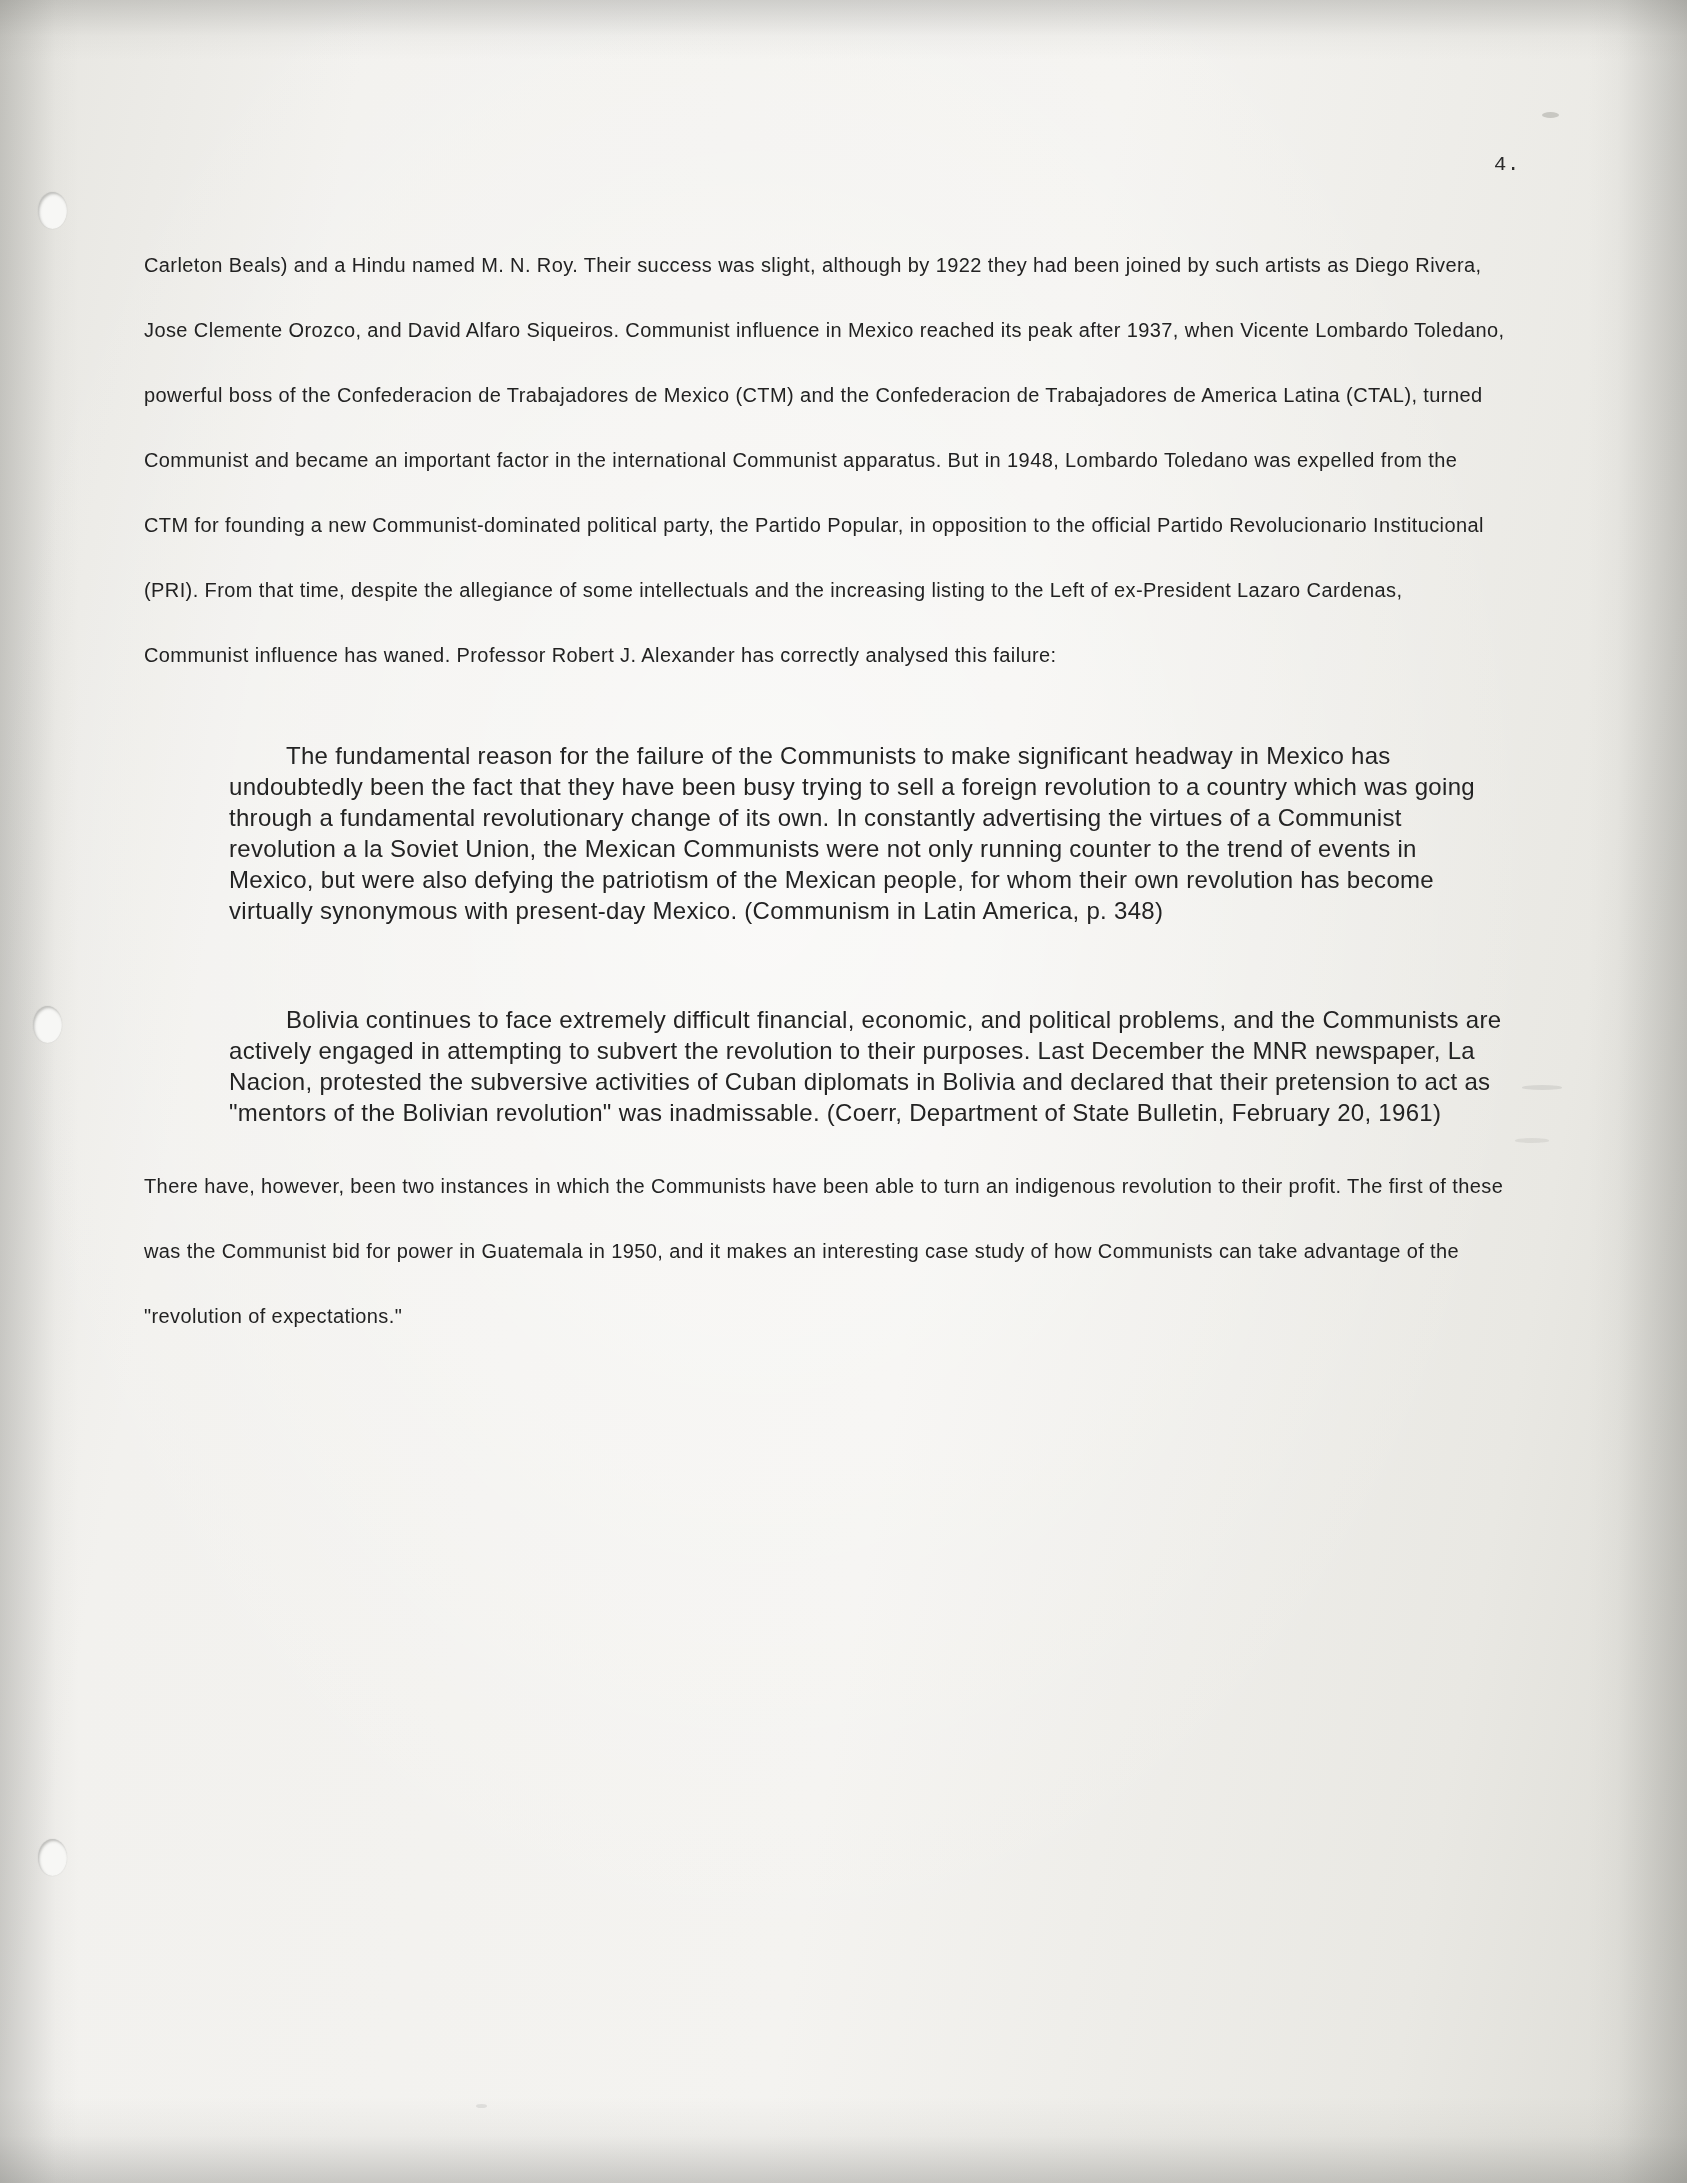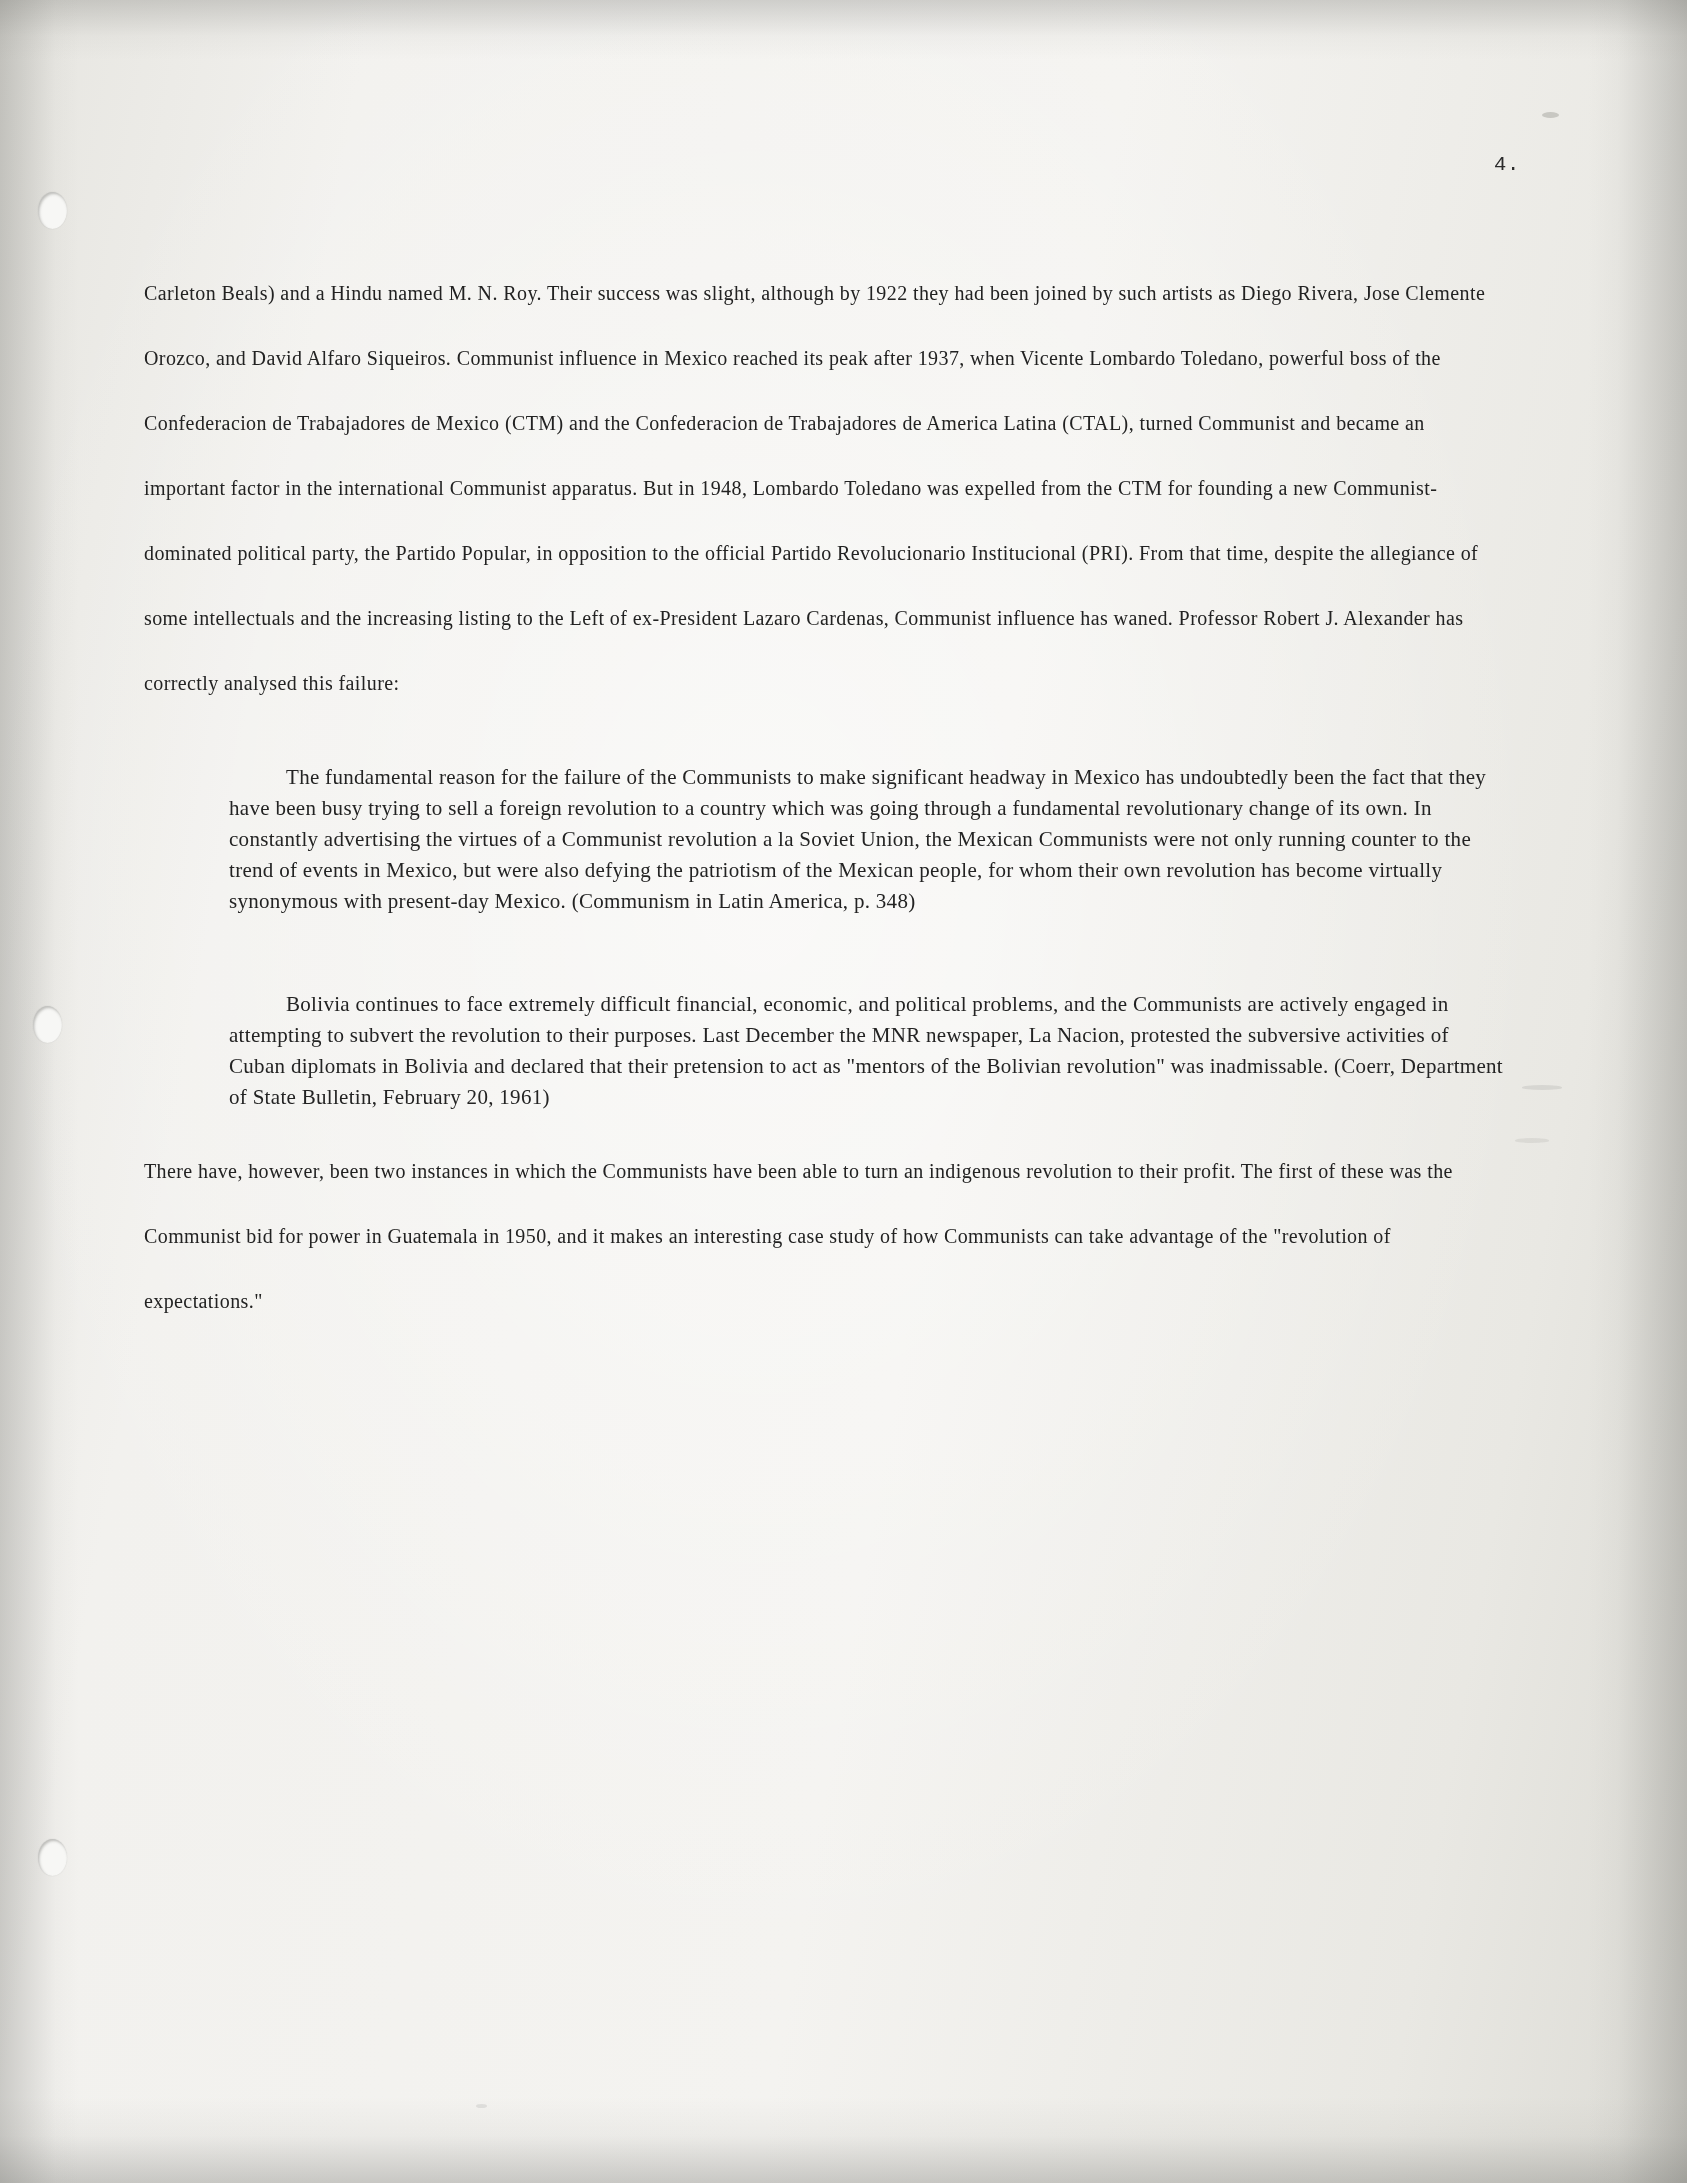--- a/index.html
+++ b/index.html
@@ -73,39 +73,39 @@
     top: 153px;
     font-family: "Liberation Mono", monospace;
     font-size: 20.5px;
     color: #2b2b2b;
     letter-spacing: 0.7px;
   }
 
   .body-text {
     position: absolute;
     left: 144px;
-    top: 261px;
+    top: 233px;
     width: 1363px;
-    font-family: Liberation Serif, serif;
+    font-family: Liberation Sans, sans-serif;
     color: #262626;
   }
 
   p.flow {
     margin: 0 0 0 0;
     font-size: 20px;
     line-height: 65px;
     letter-spacing: 0.4px;
     text-align: left;
     color: #222;
   }
 
   .quote {
-    margin: 23px 0 20px 0;
+    margin: 29px 0 20px 0;
     padding-left: 85px;
-    font-size: 21px;
+    font-size: 24px;
     line-height: 31px;
     letter-spacing: 0.3px;
     color: #232323;
   }
   .quote .indent-first {
     display: block;
     text-indent: 57px;
   }
 
   .spacer-lg { height: 22.5px; }

